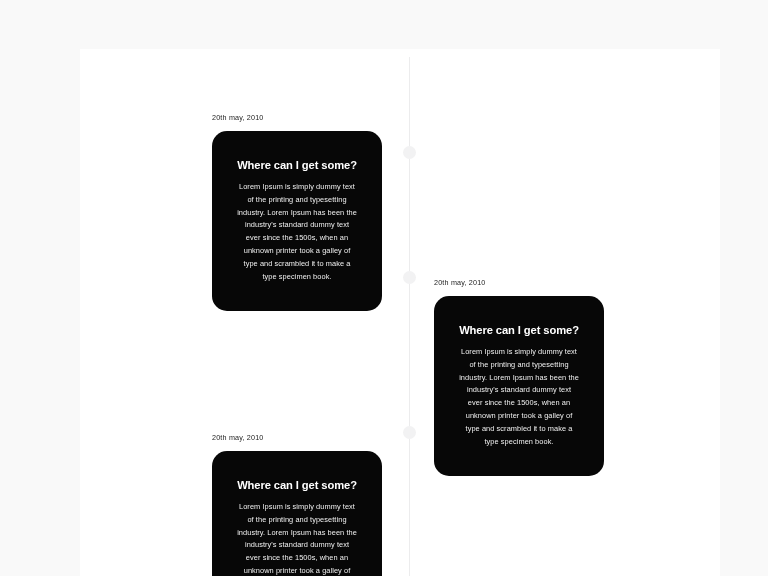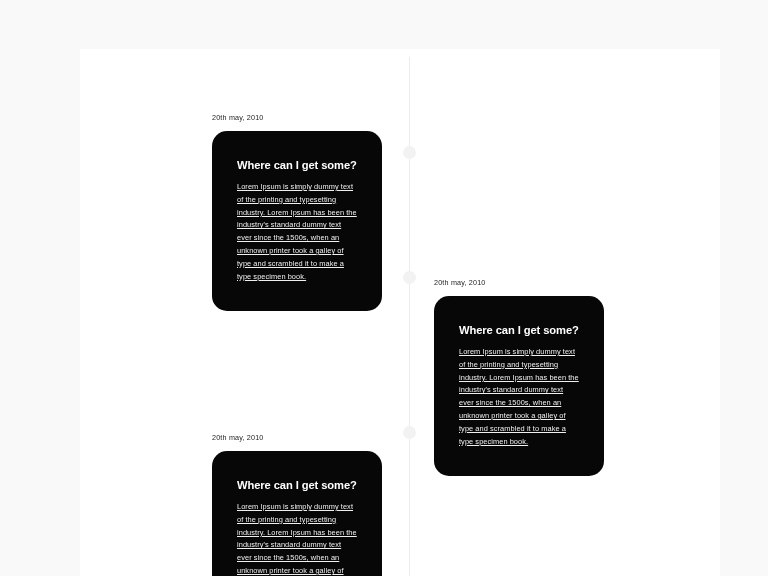--- a/index.html
+++ b/index.html
@@ -69,38 +69,38 @@
     color: #1b1b1b;
     font-weight: 400;
     white-space: nowrap;
     margin-bottom: 6px;
   }
 
   .entry-card {
     background: #070707;
     border-radius: 15px;
     padding: 19px 17px 20px 17px;
+    text-align: center;
   }
 
   .card-title {
     color: #ffffff;
     font-size: 11.2px;
     font-weight: 700;
     letter-spacing: -0.1px;
     line-height: 15px;
     margin-bottom: 3px;
   }
 
   .card-body {
     color: #f0f0f0;
     font-size: 7.4px;
     font-weight: 400;
     line-height: 12.8px;
     letter-spacing: 0.07px;
-    text-decoration: underline;
   }
 
   
   #entry-1 { left: 116px; top: 47px; }     
   #entry-2 { left: 338px; top: 212px; }    
   #entry-3 { left: 116px; top: 367px; }    
   #entry-4 { left: 338px; top: 532px; }    
 
   #dot-1 { top: 89px; }
   #dot-2 { top: 214px; }

